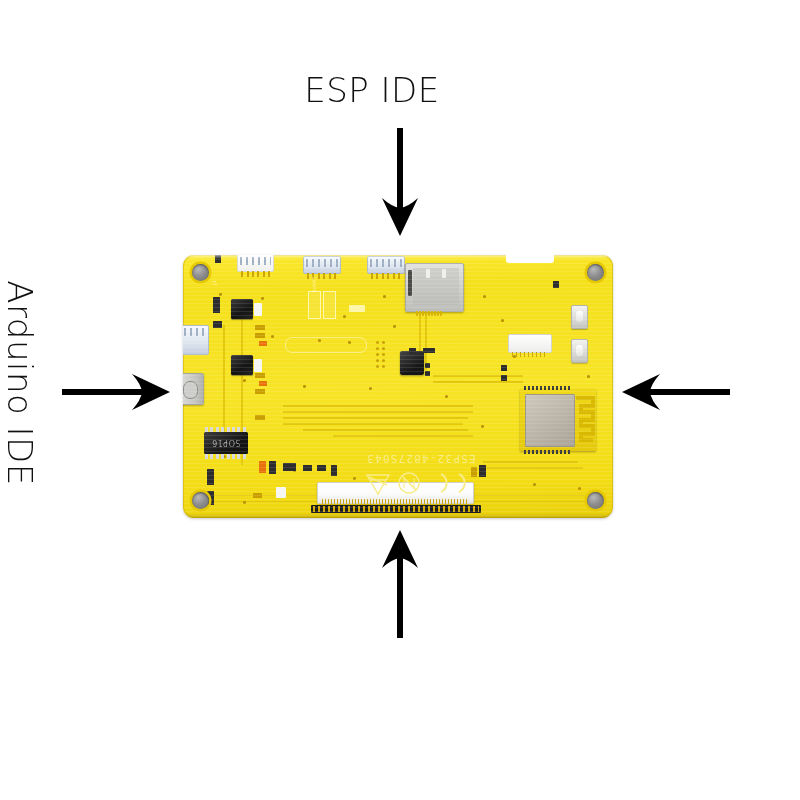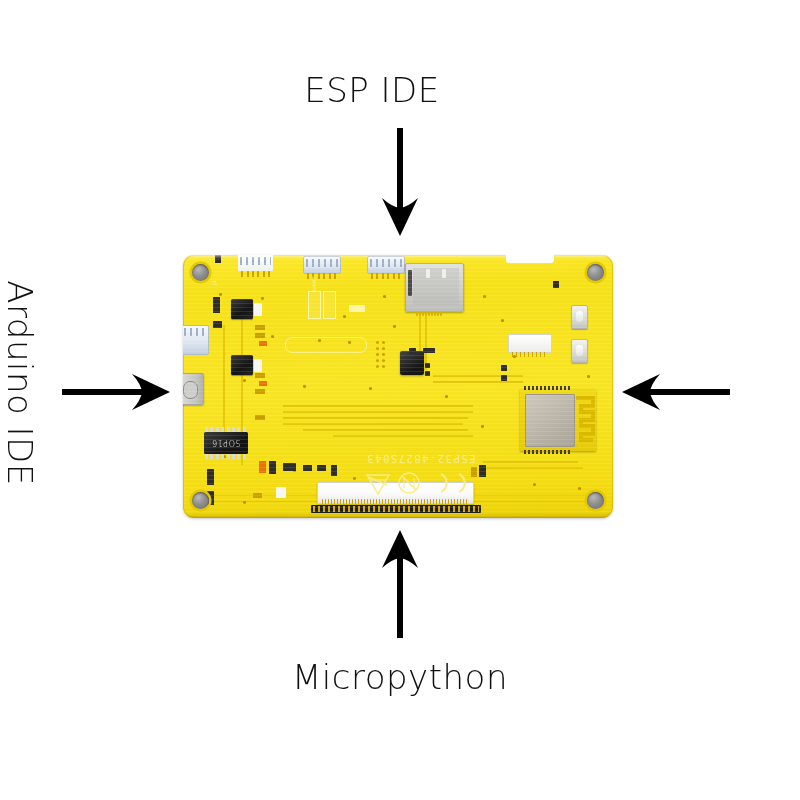--- a/index.html
+++ b/index.html
@@ -314,21 +314,20 @@
     background: repeating-linear-gradient(to right,#d4a900 0 2px, transparent 2px 5px);
   }
 </style>
 </head>
 <body>
 
 <div id="stage">
 
   <div class="label" id="label-esp-ide">ESP IDE</div>
 
-  <div class="label" id="label-micropython">Micropython</div>
 
   <div class="label" id="label-arduino-ide">Arduino IDE</div>
 
   <svg class="arrow-svg" id="arrow-top" width="52" height="108" viewBox="0 0 52 108">
     <rect x="23" y="0" width="6" height="86" fill="#000000"></rect>
     <path d="M26 108 L8 70 Q18 79 26 80 Q34 79 44 70 Z" fill="#000000"></path>
   </svg>
 
   <svg class="arrow-svg" id="arrow-bottom" width="52" height="108" viewBox="0 0 52 108">
     <rect x="23" y="22" width="6" height="86" fill="#000000"></rect>

